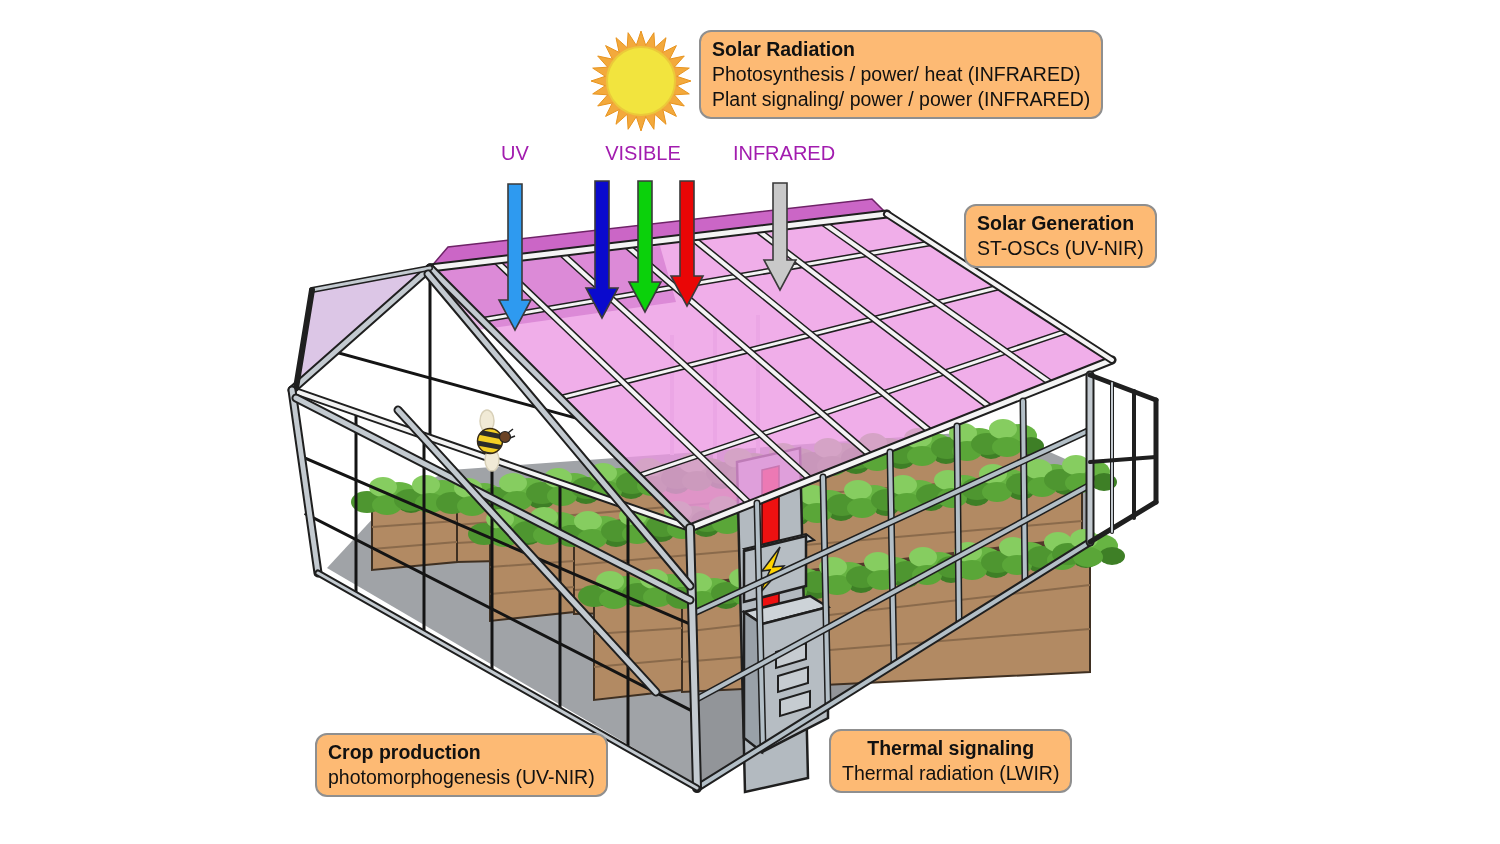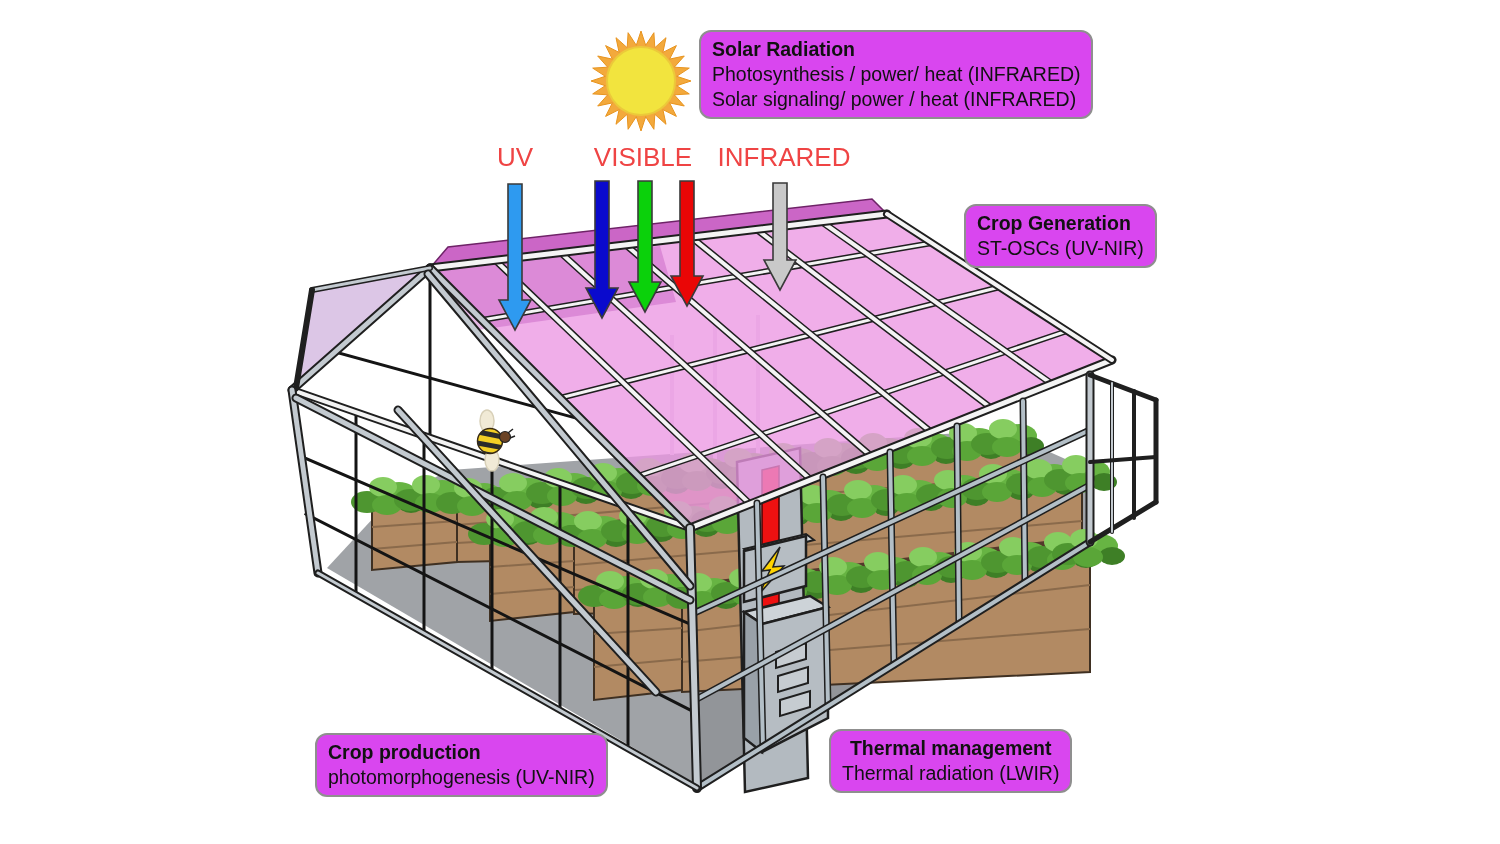--- a/index.html
+++ b/index.html
@@ -1,21 +1,21 @@
 <!DOCTYPE html>
 <html><head>
 <meta charset="utf-8">
 <style>
   html,body{margin:0;padding:0;background:#ffffff;}
   .stage{position:relative;width:1500px;height:844px;background:#ffffff;overflow:hidden;
          font-family:"Liberation Sans",sans-serif;}
   .stage svg{position:absolute;left:0;top:0;}
-  .spec-label{position:absolute;transform:translateX(-50%);font-size:26px;color:#ef4444;
+  .spec-label{position:absolute;transform:translateX(-50%);font-size:20px;color:#a21caf;
               white-space:nowrap;}
-  .note{position:absolute;background:#d946ef;border:2px solid #8f8f8f;border-radius:12px;
+  .note{position:absolute;background:#fdba74;border:2px solid #8f8f8f;border-radius:12px;
         padding:5px 11px;font-size:19.5px;line-height:25px;color:#111;white-space:nowrap;}
   .note .t{font-weight:bold;}
   .n-left{text-align:left;} .n-right{text-align:left;} .n-center{text-align:center;}
   
   .bd{stroke:#1f1f1f;fill:none;stroke-linecap:round;}
   .bw{stroke:#f4f4f4;fill:none;stroke-linecap:round;}
   .bg2{stroke:#c3cad0;fill:none;stroke-linecap:round;}
   .wl{stroke:#b3bfc7;fill:none;stroke-linecap:round;}
   .fk{stroke:#141414;stroke-width:3;fill:none;stroke-linecap:square;}
   .wood{fill:#b28a63;stroke:#3f3022;stroke-width:2;}
@@ -292,31 +292,31 @@
   </g>
 </svg>
 
 <div class="spec-label" style="left:515px;top:142px;">UV</div>
 <div class="spec-label" style="left:643px;top:142px;">VISIBLE</div>
 <div class="spec-label" style="left:784px;top:142px;">INFRARED</div>
 
 <div class="note n-left" style="left:699px;top:30px;">
   <div class="t">Solar Radiation</div>
   <div>Photosynthesis / power/ heat (INFRARED)</div>
-  <div>Solar signaling/ power / heat (INFRARED)</div>
+  <div>Plant signaling/ power / power (INFRARED)</div>
 </div>
 
 <div class="note n-left" style="left:964px;top:204px;">
-  <div class="t">Crop Generation</div>
+  <div class="t">Solar Generation</div>
   <div>ST-OSCs (UV-NIR)</div>
 </div>
 
 <div class="note n-right" style="left:315px;top:733px;">
   <div class="t">Crop production</div>
   <div>photomorphogenesis (UV-NIR)</div>
 </div>
 
 <div class="note n-center" style="left:829px;top:729px;">
-  <div class="t">Thermal management</div>
+  <div class="t">Thermal signaling</div>
   <div>Thermal radiation (LWIR)</div>
 </div>
 
 </div>
 
 </body></html>

